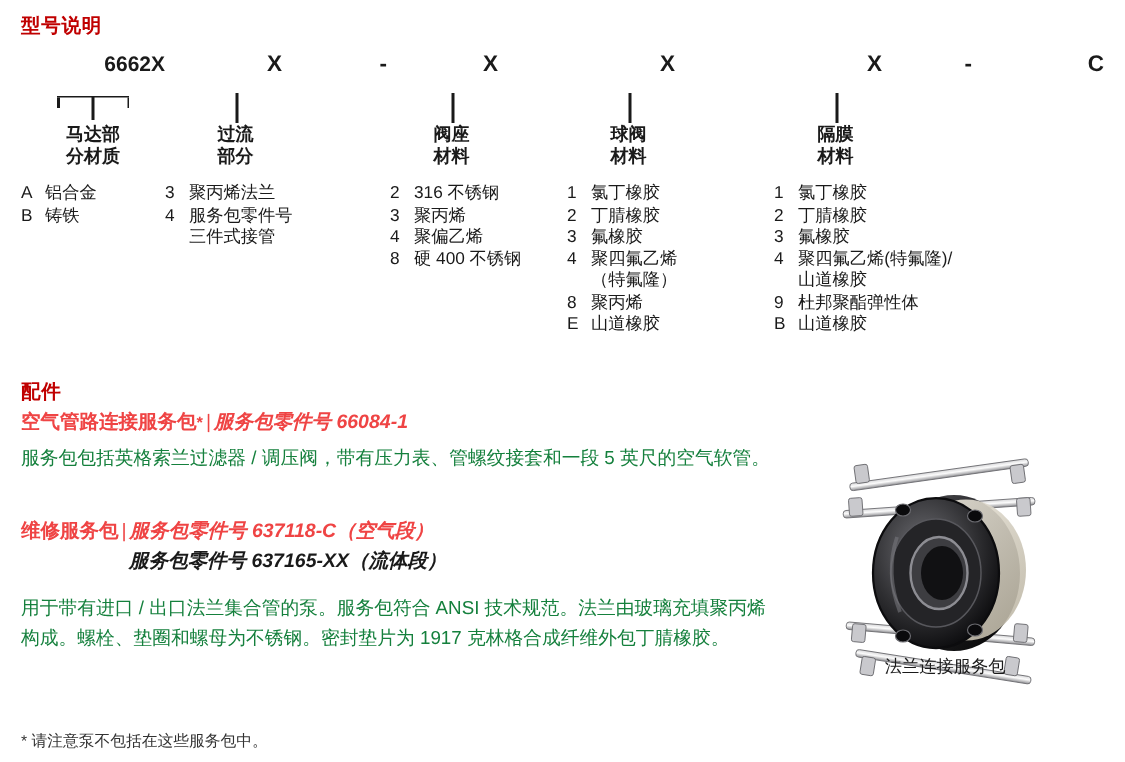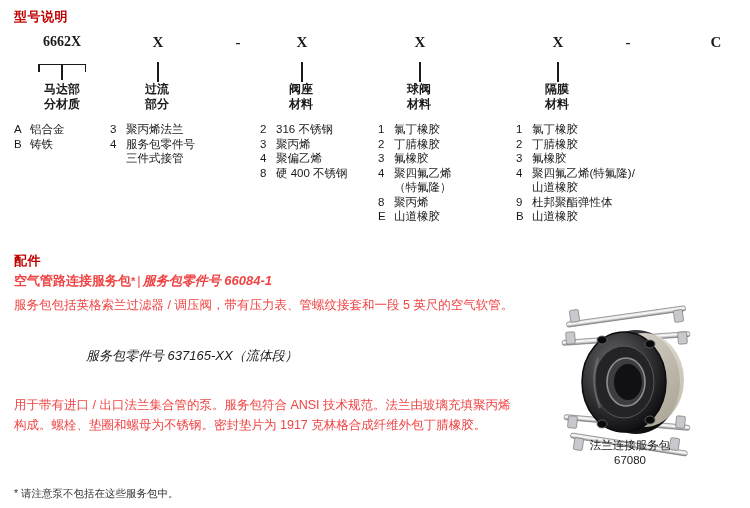--- a/index.html
+++ b/index.html
@@ -28,23 +28,22 @@
   .code-row {
     position: absolute;
     left: 0; top: 34px;
     width: 750px;
     height: 26px;
   }
   .code-cell {
     position: absolute;
     font-weight: bold;
     font-size: 15px;
-    text-align: center;
+    text-align: right;
     white-space: nowrap;
-    font-family: Liberation Serif, serif;
   }
   .code-first { font-size: 14px; }
 
   
   .bracket {
     position: absolute;
     border-top: 1.5px solid #1a1a1a;
     height: 7px;
   }
   .bracket::before, .bracket::after {
@@ -101,25 +100,25 @@
   }
   .acc-head .sep { font-weight: normal; padding: 0 2px; }
   .acc-head .ital {
     font-style: italic;
     font-weight: bold;
   }
   .acc-body {
     font-size: 12.5px;
     line-height: 20px;
     margin-top: 5px;
-    color: #ef4444;
+    color: #15803d;
   }
   .acc-sub {
     font-style: italic;
-    font-weight: normal;
+    font-weight: bold;
     font-size: 13px;
     margin-top: 2px;
     padding-left: 72px;
   }
   .footnote {
     position: absolute;
     left: 14px; top: 487px;
     font-size: 10.5px;
     color: #333;
   }
@@ -295,20 +294,23 @@
 <div id="acc-title" class="section-title">配件</div>
 
 <div class="acc-block" style="top:272px;width:500px;">
   <div class="acc-head">
     <span>空气管路连接服务包</span><span class="star">*</span><span class="sep">|</span><span class="ital">服务包零件号 66084-1</span>
   </div>
   <div class="acc-body">服务包包括英格索兰过滤器 / 调压阀，带有压力表、管螺纹接套和一段 5 英尺的空气软管。</div>
 </div>
 
 <div class="acc-block" style="top:345px;width:500px;">
+  <div class="acc-head">
+    <span>维修服务包</span><span class="sep">|</span><span class="ital">服务包零件号 637118-C（空气段）</span>
+  </div>
   <div class="acc-sub">服务包零件号 637165-XX（流体段）</div>
 </div>
 
 <div class="acc-block" style="top:390px;width:500px;">
   <div class="acc-body">用于带有进口 / 出口法兰集合管的泵。服务包符合 ANSI 技术规范。法兰由玻璃充填聚丙烯构成。螺栓、垫圈和螺母为不锈钢。密封垫片为 1917 克林格合成纤维外包丁腈橡胶。</div>
 </div>
 
 <div class="footnote">* 请注意泵不包括在这些服务包中。</div>
 
 <div id="photo-wrap">
@@ -372,14 +374,13 @@
       <ellipse cx="62" cy="40" rx="5" ry="4"></ellipse>
       <ellipse cx="62" cy="124" rx="5" ry="4"></ellipse>
       <ellipse cx="110" cy="44" rx="5" ry="4"></ellipse>
       <ellipse cx="110" cy="120" rx="5" ry="4"></ellipse>
     </g>
   </svg>
 </div>
 
 <div id="photo-caption">
   <div>法兰连接服务包</div>
-  <div>67080</div>
 </div>
 
 </body></html>

